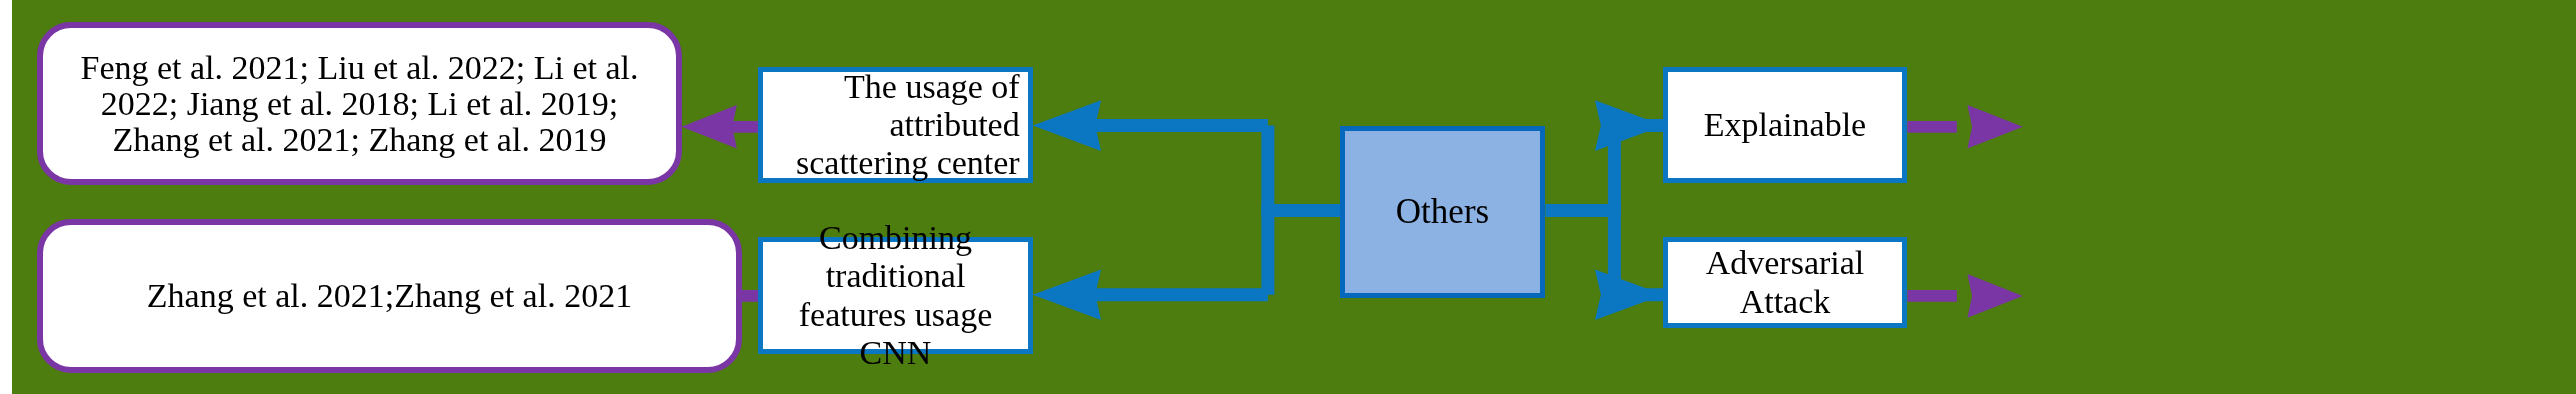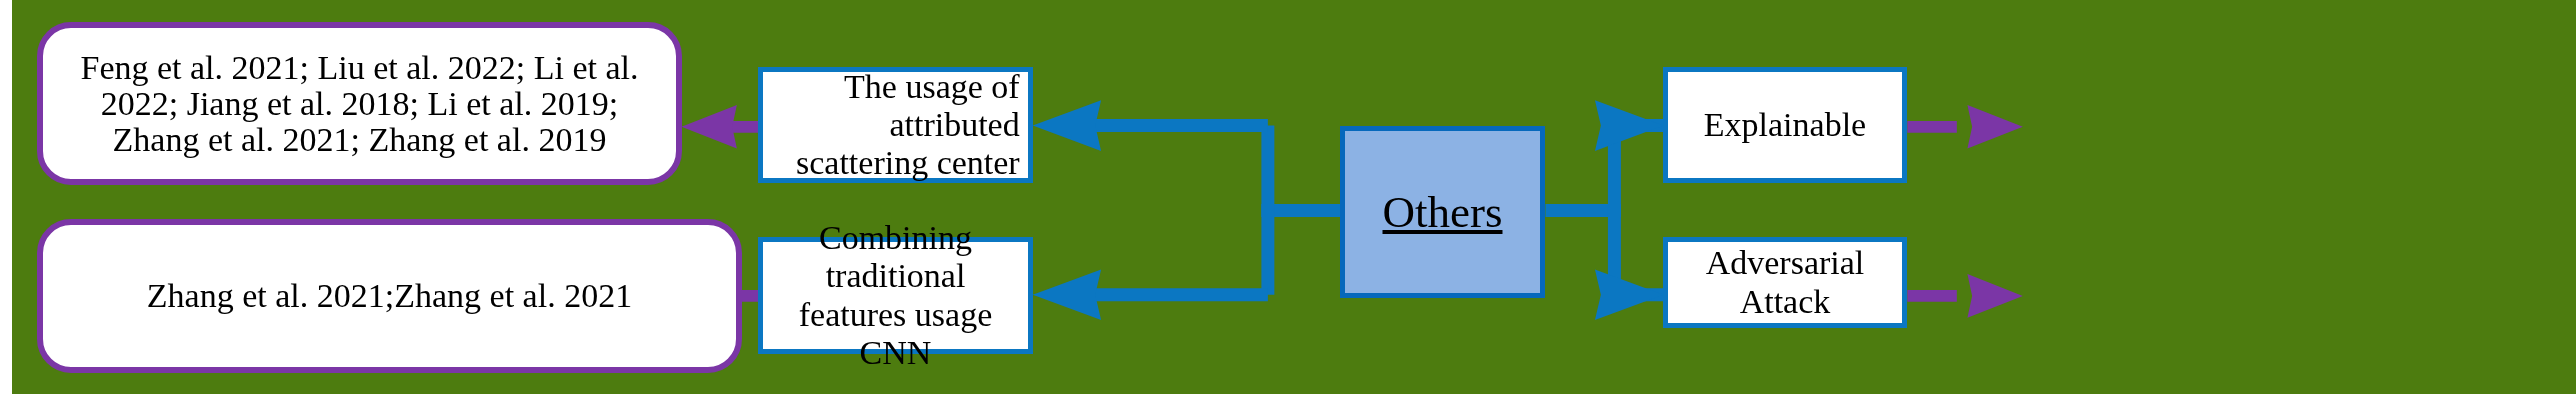--- a/index.html
+++ b/index.html
@@ -26,22 +26,21 @@
     line-height:1.12;
     font-size:34px;
     padding:1.2px 8.3px;
   }
   .cat .txt{display:block;width:100%;}
 
   
   .root{
     border:5.3px solid #0568BC;
     background:#8CB2E4;
-    font-size:45px;
-    text-decoration:underline;
+    font-size:35px;
   }
 
   
   #wires{position:absolute;left:0;top:0;width:2576px;height:395px;pointer-events:none;}
 </style>
 </head>
 <body>
 
 <div id="stage">
 

